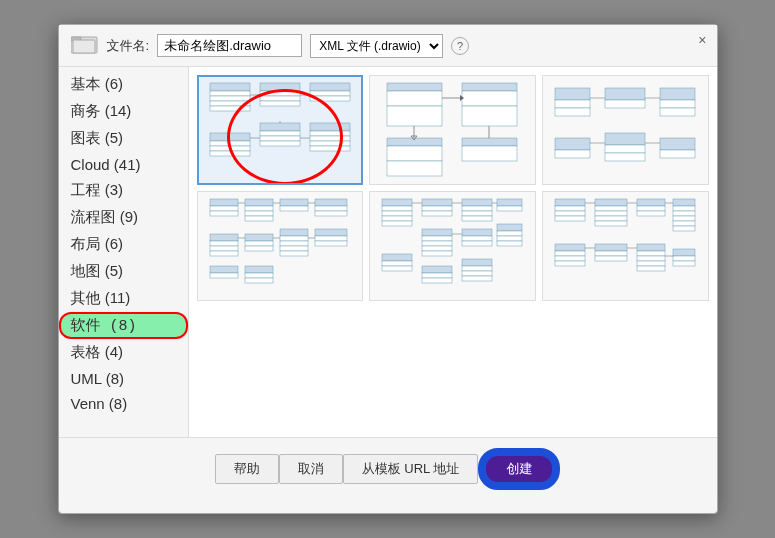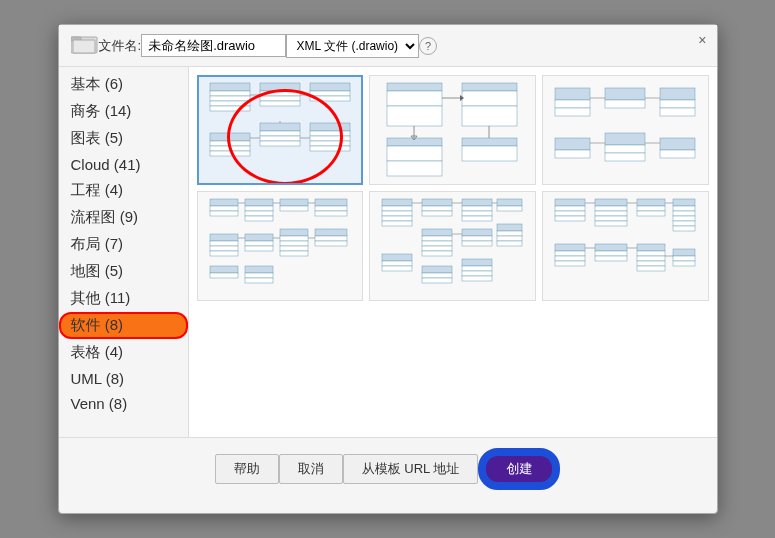--- a/index.html
+++ b/index.html
@@ -22,21 +22,21 @@
       box-shadow: 0 4px 20px rgba(0,0,0,0.4);
       position: relative;
       padding-bottom: 0;
     }
     .title-bar {
       background: #f5f5f5;
       padding: 8px 12px;
       display: flex;
       align-items: center;
       border-bottom: 1px solid #ddd;
-      gap: 0;
+      gap: 8px;
     }
     .close-btn {
       position: absolute;
       top: 8px;
       right: 10px;
       cursor: pointer;
       color: #666;
       font-size: 14px;
       line-height: 1;
     }
@@ -50,21 +50,20 @@
       font-size: 13px;
       width: 145px;
       outline: none;
     }
     .format-select {
       border: 1px solid #aaa;
       padding: 3px 4px;
       font-size: 12px;
       background: white;
       cursor: pointer;
-      text-align: right;
     }
     .help-icon {
       width: 18px;
       height: 18px;
       border-radius: 50%;
       border: 1px solid #aaa;
       display: inline-flex;
       align-items: center;
       justify-content: center;
       color: #666;
@@ -83,23 +82,24 @@
       padding: 4px 0;
     }
     .sidebar-item {
       padding: 4px 12px;
       cursor: pointer;
       color: #333;
       font-size: 15px;
       white-space: nowrap;
     }
     .sidebar-item.active {
-      background: #f97316;
+      background: #86efac;
       color: #333;
       position: relative;
+      font-family: Liberation Mono, monospace;
     }
     .sidebar-item.circled {
       border: 2px solid red;
       border-radius: 12px;
       padding: 2px 10px;
     }
     .templates-area {
       flex: 1;
       overflow-y: auto;
       overflow-x: hidden;
@@ -189,23 +189,23 @@
   </div>
   <span class="close-btn">×</span>
 
   <div class="main-content">
 
     <div class="sidebar">
     <div class="sidebar-item">基本 (6)</div>
         <div class="sidebar-item">商务 (14)</div>
         <div class="sidebar-item">图表 (5)</div>
         <div class="sidebar-item">Cloud (41)</div>
-        <div class="sidebar-item">工程 (4)</div>
+        <div class="sidebar-item">工程 (3)</div>
         <div class="sidebar-item">流程图 (9)</div>
-        <div class="sidebar-item">布局 (7)</div>
+        <div class="sidebar-item">布局 (6)</div>
         <div class="sidebar-item">地图 (5)</div>
         <div class="sidebar-item">其他 (11)</div>
         <div class="sidebar-item active circled">软件 (8)</div>
         <div class="sidebar-item">表格 (4)</div>
         <div class="sidebar-item">UML (8)</div>
         <div class="sidebar-item">Venn (8)</div>
       </div>
 
     <div class="templates-area">
 

